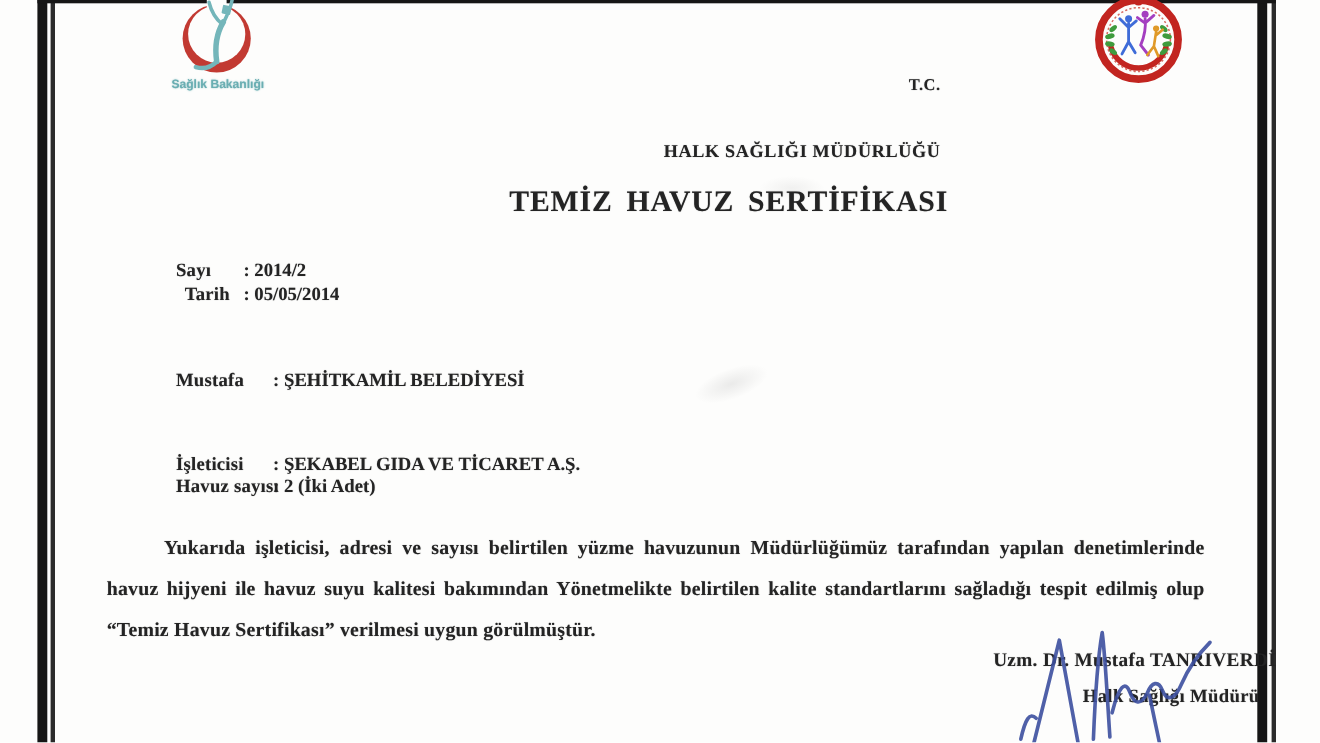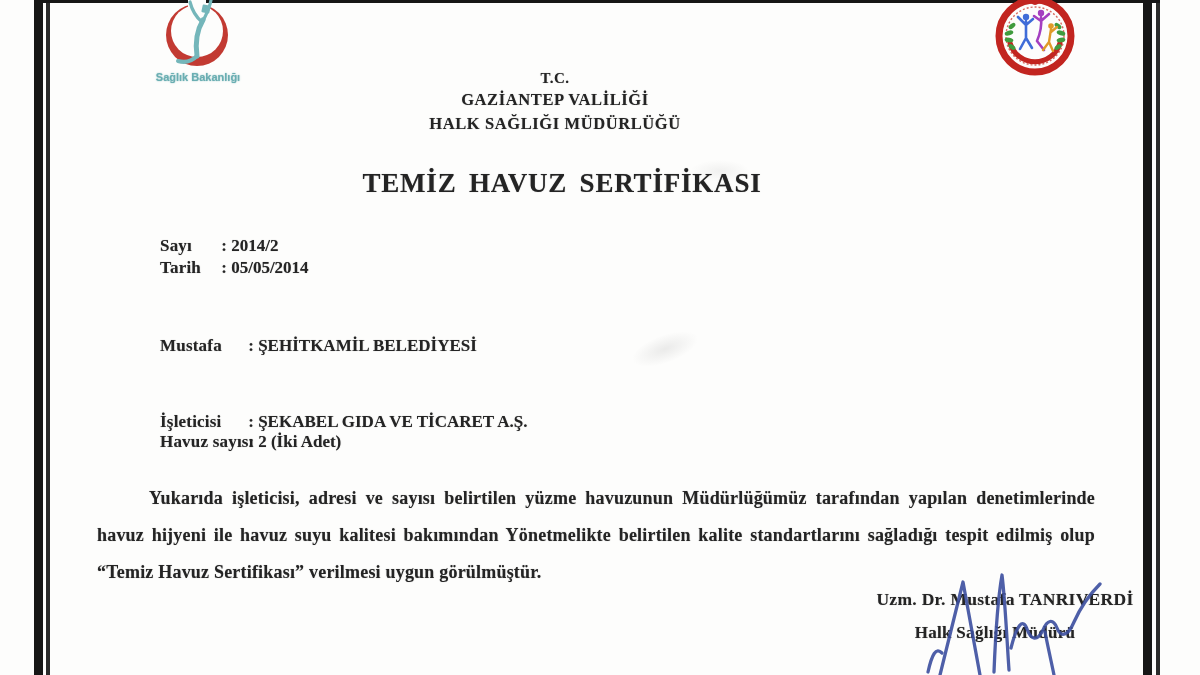--- a/index.html
+++ b/index.html
@@ -9,24 +9,24 @@
     font-family:"Liberation Serif", serif;
     position:relative;
     overflow:hidden;
   }
   .paper { position:absolute; inset:0; background:#fdfdfc; }
   
   .rule { position:absolute; background:#161616; }
   .rule.soft { background:#2b2b2b; }
   
   .txt { position:absolute; color:#242424; font-weight:bold; text-shadow:0 0 1px rgba(35,35,35,.38); }
-  .center { text-align:center; }
+  .center { text-align:right; }
   .hdr1 { left:255px; top:70px;  width:600px; font-size:15px; letter-spacing:.4px; }
   .hdr2 { left:255px; top:90px;  width:600px; font-size:16.5px; letter-spacing:.6px; }
-  .hdr3 { left:255px; top:114px; width:600px; font-size:16.5px; letter-spacing:.6px; }
+  .hdr3 { left:255px; top:128px; width:600px; font-size:16.5px; letter-spacing:.6px; }
   .title{ left:262px; top:168px; width:600px; font-size:27px; letter-spacing:.8px; word-spacing:5px; }
   .row  { position:absolute; left:160px; font-size:17px; color:#242424; font-weight:bold; text-shadow:0 0 1px rgba(35,35,35,.38); white-space:nowrap; }
   .row .lbl { display:inline-block; letter-spacing:.2px; }
   .meta-lbl  { width:57px; }
   .field-lbl { width:84px; }
   .body-par {
     left:97px; top:480px; width:998px;
     font-size:18px; line-height:37px;
     text-align:justify; text-indent:52px;
     letter-spacing:.2px;
@@ -95,30 +95,29 @@
       <circle cx="49" cy="17" r="3.2" fill="#a43fc0" stroke="none"></circle>
       <path d="M49 21 C50 30 48 38 45 45 M49 25 L57 18 M49 25 L42 20 M45 45 L52 54"></path>
     </g>
     <g stroke="#e09a28" stroke-width="2.4" fill="none" stroke-linecap="round">
       <circle cx="59" cy="30" r="2.8" fill="#e09a28" stroke="none"></circle>
       <path d="M59 33 L57 46 M59 36 L65 31 M57 46 L61 55 M57 46 L51 54"></path>
     </g>
   </svg>
 
   <div class="txt hdr1 center">T.C.</div>
-  <div class="txt hdr2 center">GAZİANTEP VALİLİĞİ</div>
   <div class="txt hdr3 center">HALK SAĞLIĞI MÜDÜRLÜĞÜ</div>
 
   <div class="txt title center">TEMİZ HAVUZ SERTİFİKASI</div>
 
   <div class="row" style="top:236px;">
     <span class="lbl meta-lbl">Sayı</span>
     <span>: 2014/2</span>
   </div>
-  <div class="row" style="top:258px;">
+  <div class="row" style="top:258px;text-align:center;">
     <span class="lbl meta-lbl">Tarih</span>
     <span>: 05/05/2014</span>
   </div>
 
   <div class="row" style="top:336px;">
     <span class="lbl field-lbl">Mustafa</span>
     <span>: ŞEHİTKAMİL BELEDİYESİ</span>
   </div>
   <div class="row" style="top:370px;margin-top:42px;">
     <span class="lbl field-lbl">İşleticisi</span>

